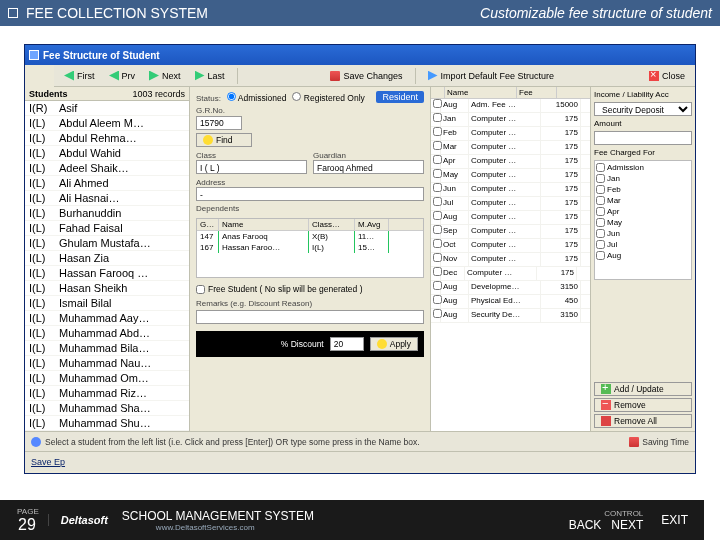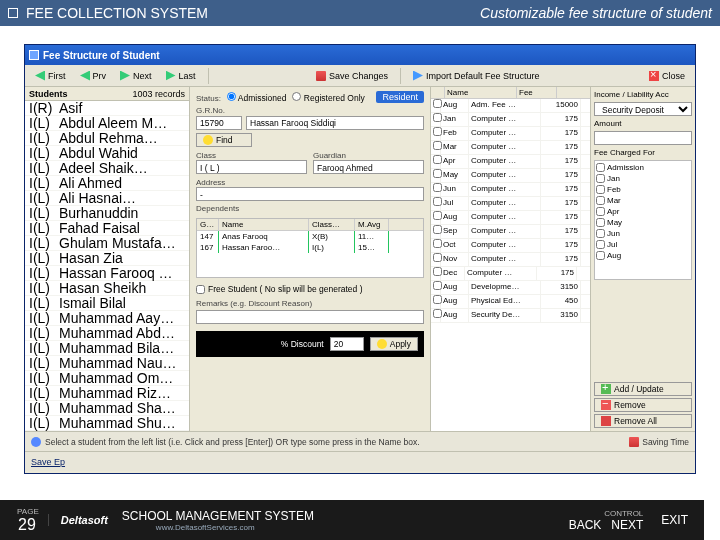--- a/index.html
+++ b/index.html
@@ -3,36 +3,36 @@
 <meta charset="utf-8">
 <style>
   * { box-sizing: border-box; margin: 0; padding: 0; font-family: "Segoe UI", Tahoma, sans-serif; }
   body { width: 720px; height: 540px; background: #fff; overflow: hidden; }
   .slide-header { height: 26px; background: #3e5f8a; display: flex; align-items: center; color: #fff; font-size: 14px; padding: 0 8px; }
   .slide-header .sq { width: 10px; height: 10px; border: 1px solid #fff; margin-right: 8px; }
   .slide-header .right { margin-left: auto; font-style: italic; font-weight: 300; font-size: 14px; }
   .win { margin: 18px 24px 0 24px; width: 672px; height: 430px; border: 1px solid #0a246a; background: #ece9d8; position: relative; font-size: 9px; }
   .titlebar { height: 20px; background: linear-gradient(#2a6bd6,#1c56c0); color: #fff; display: flex; align-items: center; padding: 0 4px; font-size: 10px; font-weight: bold; }
   .titlebar .tico { width: 10px; height: 10px; background: #6fa5ff; margin-right: 4px; border: 1px solid #fff; }
-  .toolbar { height: 22px; background: #e8e6d9; border-bottom: 1px solid #c0c0b0; display: flex; align-items: center; padding: 0 4px; gap: 2px; }
+  .toolbar { height: 22px; background: #e8e6d9; border-bottom: 1px solid #c0c0b0; display: flex; align-items: center; padding: 0 4px; gap: 2px; margin-left: 29px; }
   .tbtn { display: flex; align-items: center; gap: 3px; padding: 1px 6px; font-size: 9px; cursor: pointer; }
   .tico-sm { width: 10px; height: 10px; display: inline-block; }
   .i-play { background:#3c7; clip-path: polygon(0 0,100% 50%,0 100%); }
   .i-disk { background: linear-gradient(#e55,#c33); border-radius:1px; }
   .i-close { background:#e44; position:relative;} .i-close::after{content:"×";color:#fff;position:absolute;left:1px;top:-3px;font-size:11px;}
   .i-plus { background:#5b5; position:relative;} .i-plus::after{content:"+";color:#fff;position:absolute;left:1px;top:-3px;font-size:11px;}
   .i-minus { background:#e55; position:relative;} .i-minus::after{content:"−";color:#fff;position:absolute;left:1px;top:-3px;font-size:11px;}
   .i-x { background:#d44;} .i-light{background:#fd3;border-radius:50%;}
   .tsep { width:1px; height:16px; background:#c0c0b0; margin:0 4px;}
   .mainrow { display:flex; height: 344px; }
   .students { width: 165px; border-right:1px solid #c0c0b0; display:flex; flex-direction:column; }
   .students .hdr { height:14px; display:flex; font-weight:bold; padding:2px 4px; font-size:9px; border-bottom:1px solid #c0c0b0;}
   .students .hdr .cnt{margin-left:auto;font-weight:normal;}
   .slist { flex:1; overflow-y:auto; background:#fff; }
-  .srow { display:flex; padding:1px 4px; font-size:14px; line-height:12px; cursor:pointer; border-bottom:1px solid #f4f4f0;}
+  .srow { display:flex; padding:1px 4px; font-size:11px; line-height:12px; cursor:pointer; border-bottom:1px solid #f4f4f0;}
   .srow .cls{width:30px;}
   .center { flex:1; padding:4px 6px; display:flex; flex-direction:column; gap:3px; position:relative;}
   .radios { display:flex; align-items:flex-end; gap:6px; font-size:8.5px;}
   .resbadge{ margin-left:auto; background:#2a6bd6;color:#fff;padding:1px 6px;font-size:9px;border-radius:2px;}
   .grno-row{display:flex;gap:4px;align-items:center;}
   .fld{background:#fff;border:1px solid #999;padding:1px 3px;font-size:8.5px;height:14px;line-height:12px;}
   .btn{background:#ece9d8;border:1px solid #999;padding:1px 6px;font-size:8.5px;cursor:pointer;display:inline-flex;align-items:center;gap:3px;}
   .lblc{font-size:8px;color:#444;}
   .deps { border:1px solid #bbb; background:#fff; height:60px; margin-top:2px;}
   .deps .hd{display:flex;background:#ece9d8;border-bottom:1px solid #ccc;font-size:8px;}
@@ -225,21 +225,20 @@
         <span class="lblc">Status:</span>
         <label><input type="radio" checked="" style=""> <span>Admissioned</span></label>
         <label><input type="radio" style=""> <span>Registered Only</span></label>
         <span class="resbadge">Resident</span>
       </div>
       <div class="grno-row">
         <div style="display:flex;flex-direction:column;gap:1px;">
           <span class="lblc">G.R.No.</span>
           <input class="fld" style="width: 46px;" value="15790">
         </div>
-        <input class="fld" style="flex: 1 1 0%; margin-top: 10px;" value="Hassan Farooq Siddiqi">
       </div>
       <button class="btn" style="width:56px">
           <span class="tico-sm" style="background:#fd3;border-radius:50%"></span>
           <span>Find</span>
         </button>
       <div style="display:flex;gap:6px">
         <div style="flex:1"><span class="lblc">Class</span><div class="fld">I ( L )</div></div>
         <div style="flex:1"><span class="lblc">Guardian</span><div class="fld">Farooq Ahmed</div></div>
       </div>
       <div><span class="lblc">Address</span><div class="fld" style="width:100%">-</div></div>

